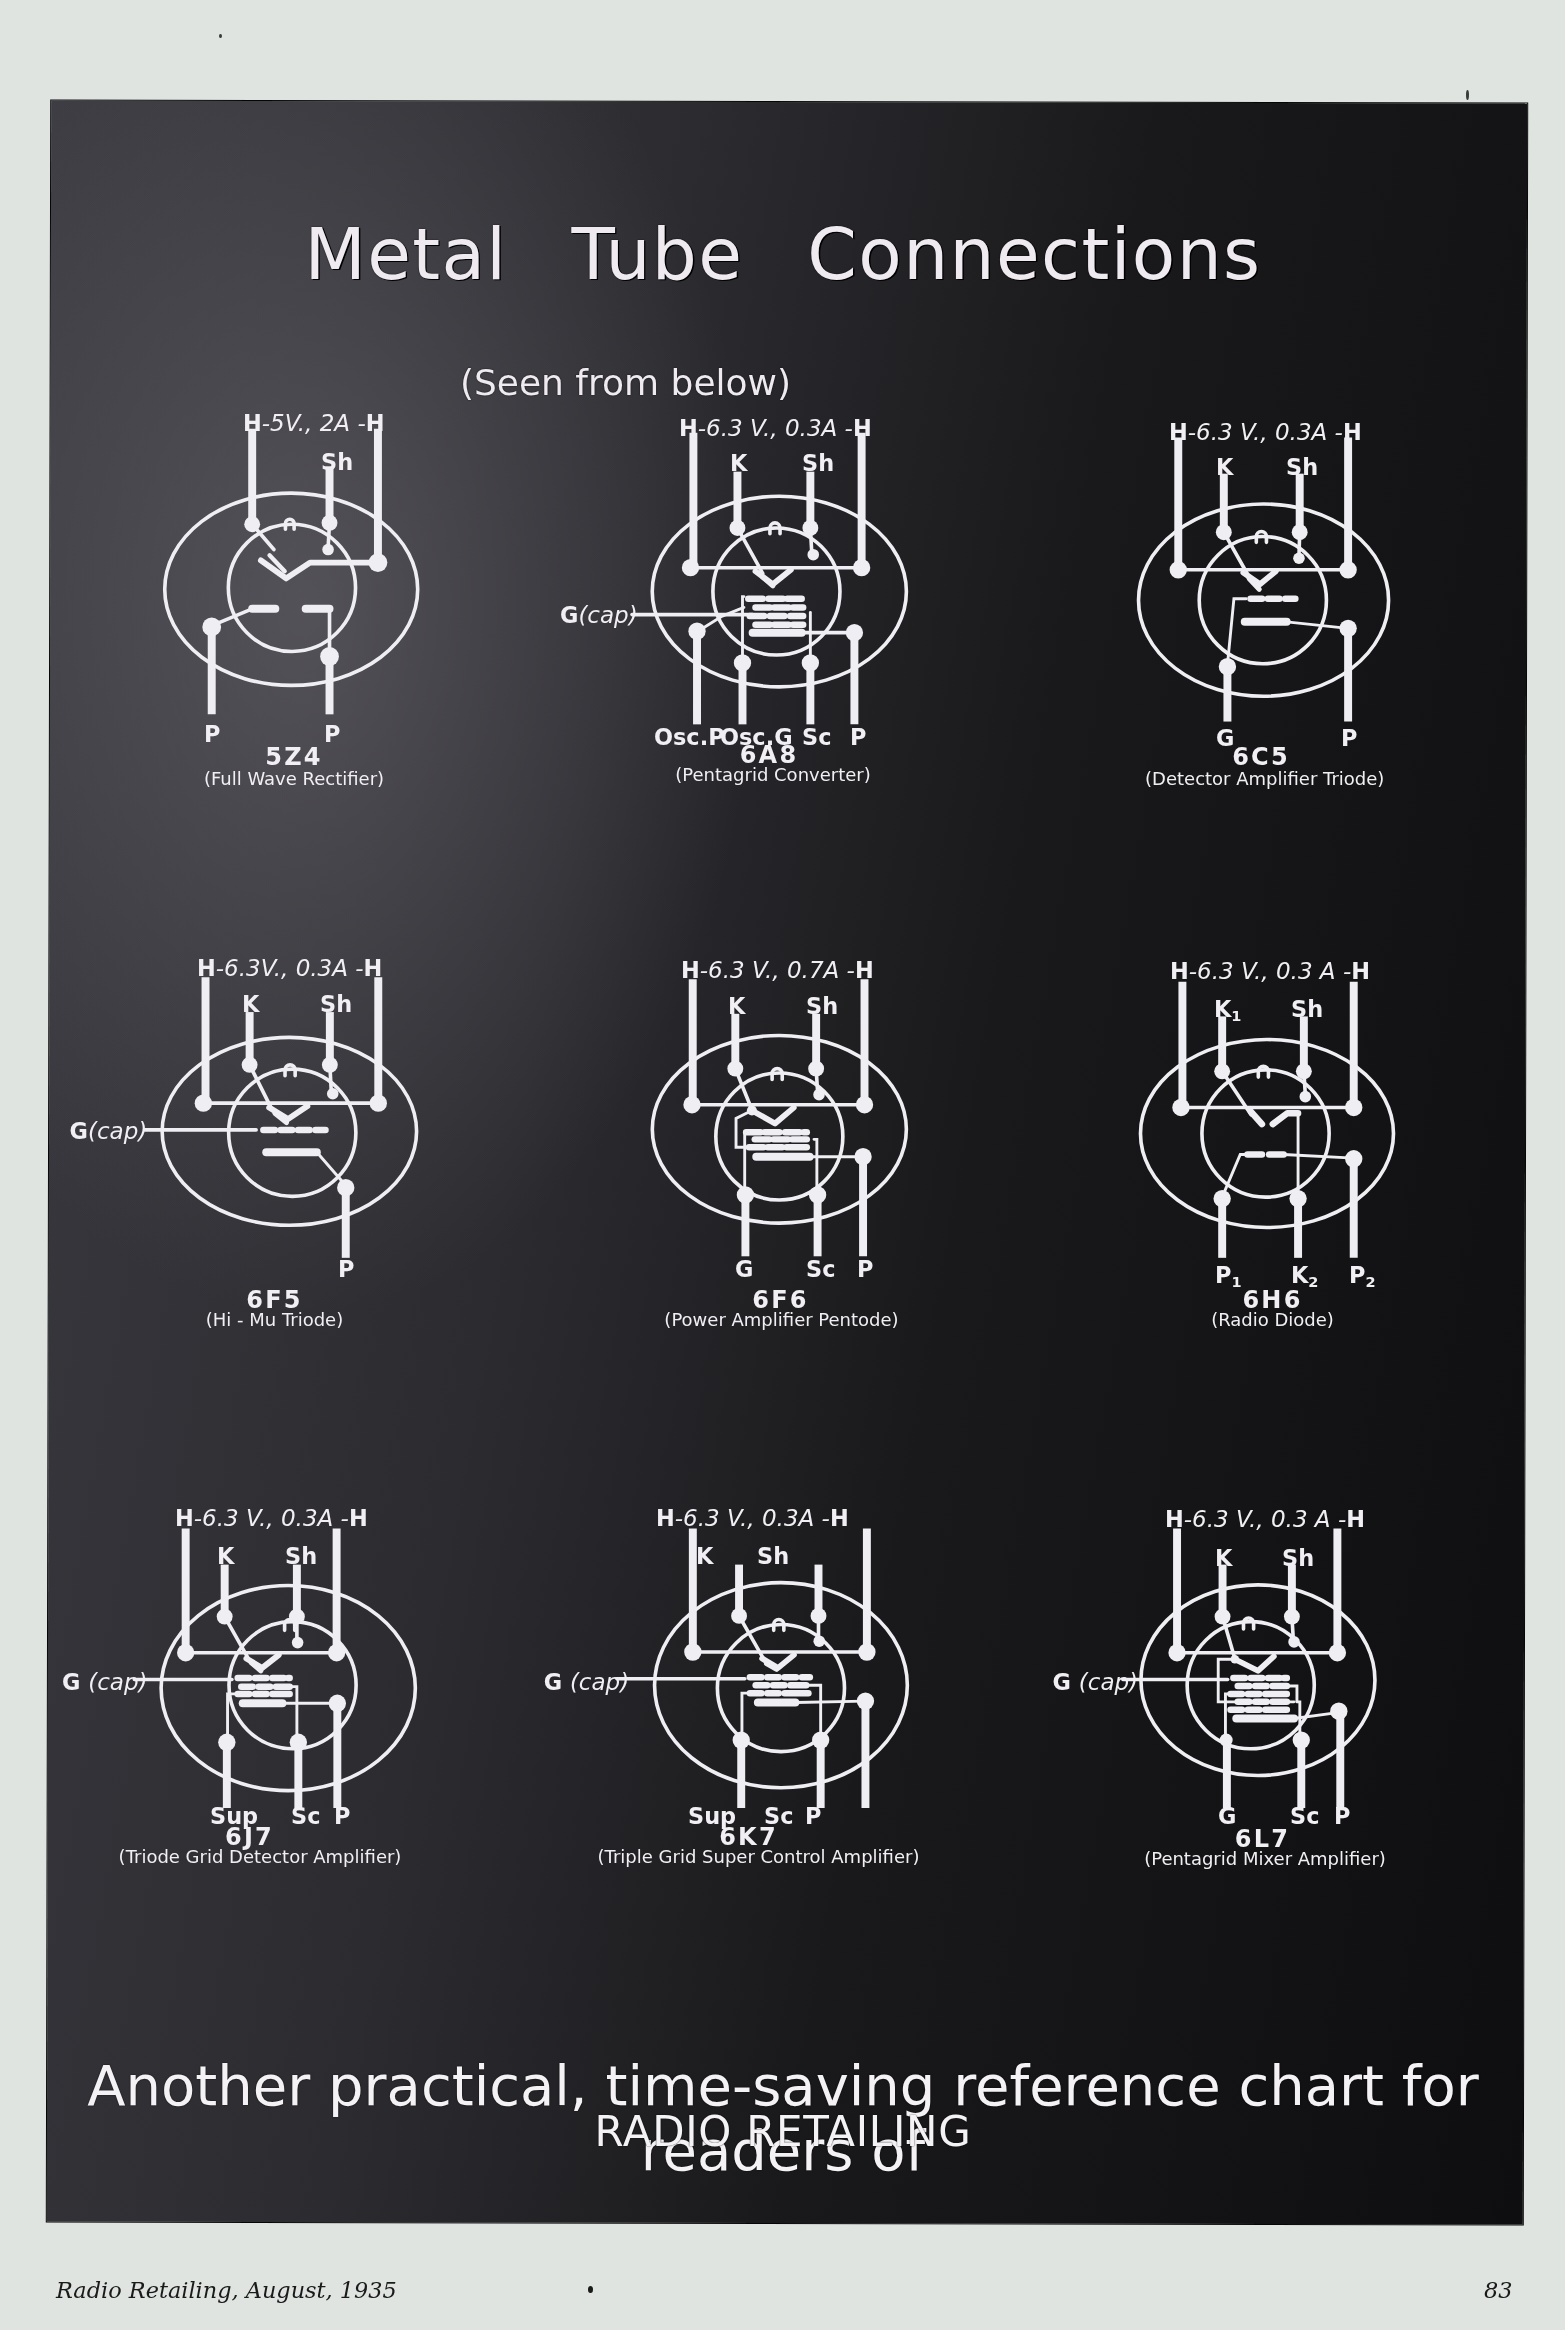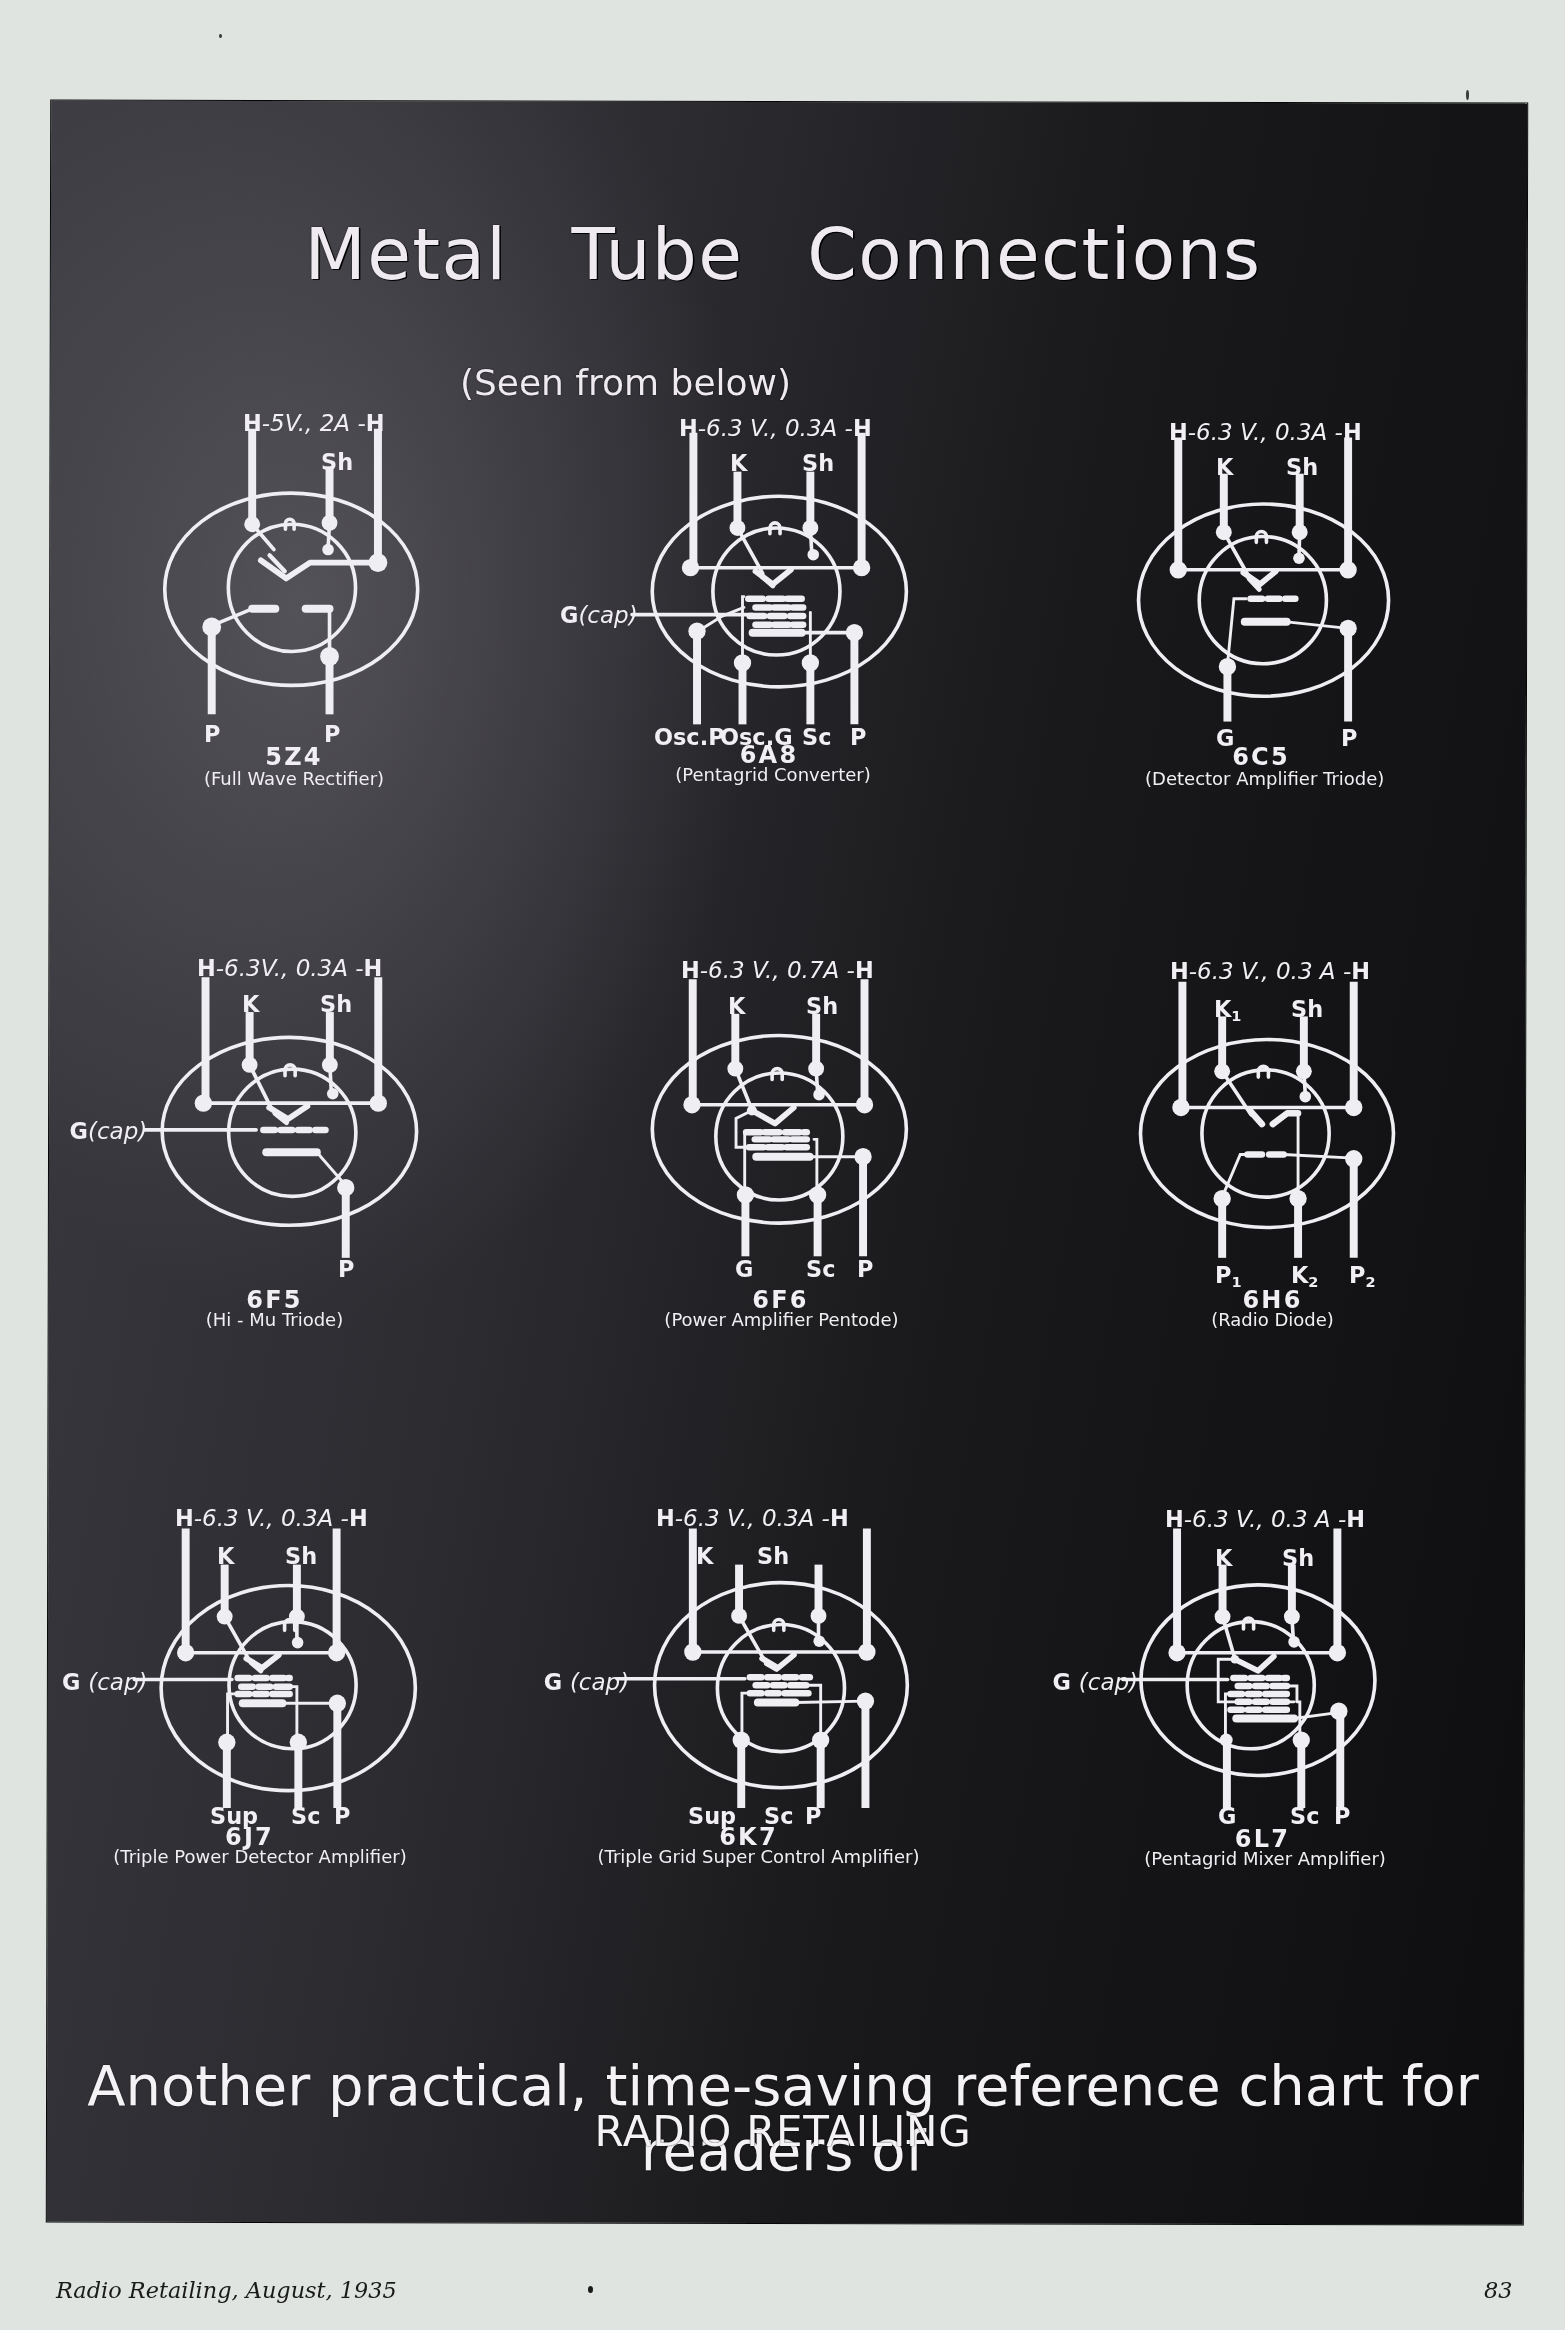--- a/index.html
+++ b/index.html
@@ -399,21 +399,21 @@
   </div>
   <div class="lbl" style="left:166px;top:49px;">K</div>
   <div class="lbl" style="left:234px;top:49px;">Sh</div>
   <div class="lbl" style="left:11px;top:175px;">
     <span>G</span> <span class="it">(cap)</span>
   </div>
   <div class="lbl" style="left:159px;top:309px;">Sup</div>
   <div class="lbl" style="left:240px;top:309px;">Sc</div>
   <div class="lbl" style="left:283px;top:309px;">P</div>
   <div class="tube-name" style="left:148px;width:101px;top:329px;">6J7</div>
-  <div class="tube-desc" style="left:43px;width:332px;top:352px;">(Triple Power Detector Amplifier)</div>
+  <div class="tube-desc" style="left:43px;width:332px;top:352px;">(Triode Grid Detector Amplifier)</div>
 </div>
 
 <div class="diagram" style="left:535px;top:1496px;width:463px;height:520px;">
   <svg width="463" height="520" viewBox="0 0 640 720">
     <ellipse class="wire" cx="340" cy="262" rx="175" ry="142"></ellipse>
     <circle class="wire" cx="340" cy="266" r="88"></circle>
     <path class="wire" d="M330 186 v-8 a7 7 0 0 1 14 0 v8"></path>
     <line class="lead" x1="218" y1="45" x2="218" y2="216"></line>
     <circle class="dot" cx="218" cy="216" r="12"></circle>
     <line class="lead" x1="459" y1="45" x2="459" y2="216"></line>

